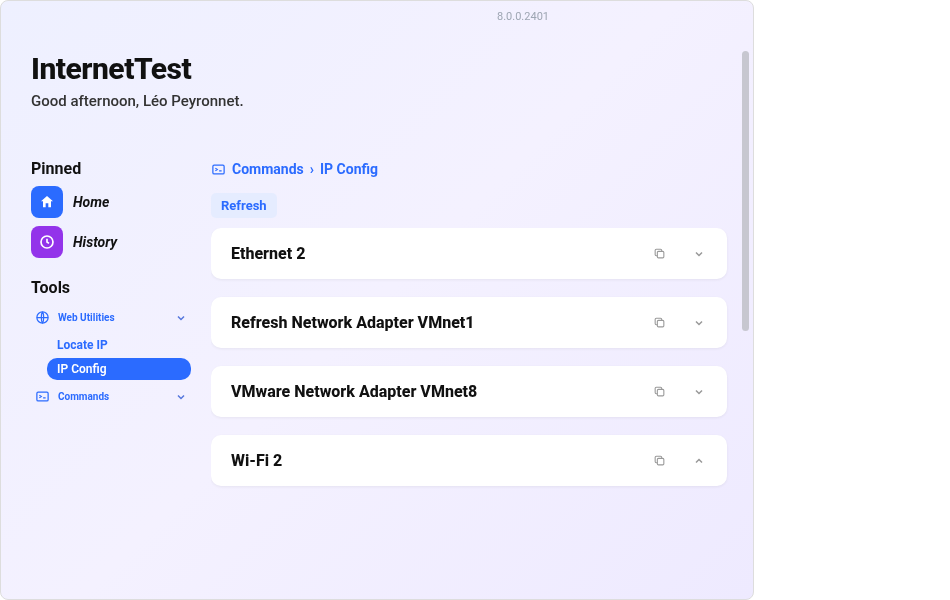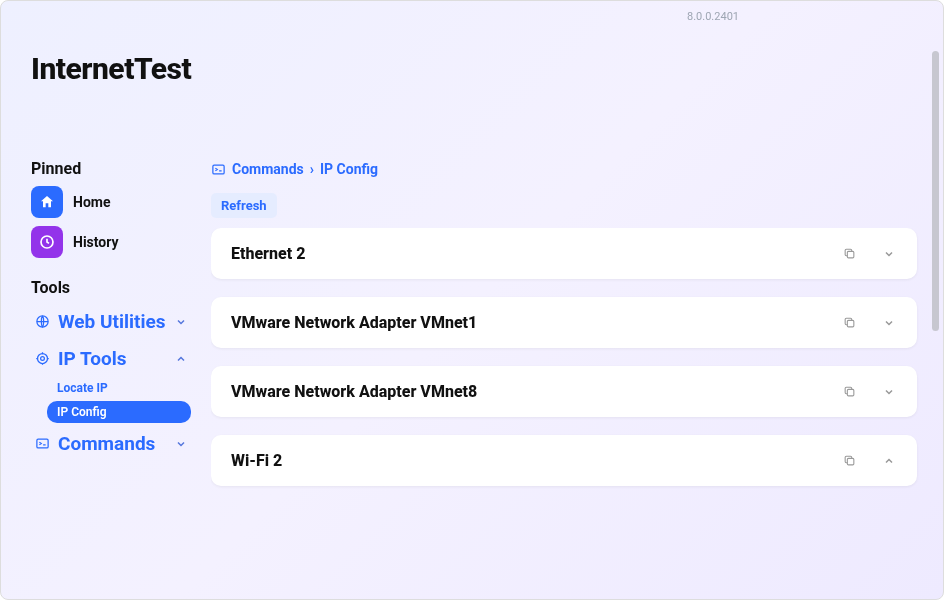--- a/index.html
+++ b/index.html
@@ -1,33 +1,33 @@
 <!DOCTYPE html>
 <html><head>
   <meta charset="utf-8">
   <style>
     * { margin: 0; padding: 0; box-sizing: border-box; font-family: -apple-system, BlinkMacSystemFont, "Segoe UI", Roboto, sans-serif; }
     body { width: 950px; height: 600px; overflow: hidden; }
-    .window { width: 944px; height: 600px; background: linear-gradient(135deg, #eef0ff 0%, #f4f1ff 50%, #eeeaff 100%); border: 1px solid #ddd; border-radius: 8px; display: flex; flex-direction: column; position: relative; }
+    .window { width: 754px; height: 600px; background: linear-gradient(135deg, #eef0ff 0%, #f4f1ff 50%, #eeeaff 100%); border: 1px solid #ddd; border-radius: 8px; display: flex; flex-direction: column; position: relative; }
     .titlebar { height: 30px; display: flex; align-items: center; justify-content: flex-end; padding-right: 8px; gap: 18px; }
     .titlebar .version { color: #9ea6b3; font-size: 11px; margin-right: 6px; }
     .titlebar .tb-btn { width: 16px; height: 16px; display: flex; align-items: center; justify-content: center; cursor: pointer; color: #444; padding: 0 10px; }
     .content { flex: 1; display: flex; padding: 0 20px 0 30px; overflow: hidden; }
     .sidebar { width: 160px; flex-shrink: 0; padding-top: 30px; }
     .app-title { font-size: 30px; font-weight: 800; color: #111; letter-spacing: -0.5px; }
     .greeting { font-size: 15px; color: #333; margin-top: 6px; font-weight: 500;}
     .section-label { font-size: 16px; font-weight: 700; color: #111; margin-top: 20px; margin-bottom: 8px; }
-    .pinned-item { display: flex; align-items: center; gap: 10px; margin-bottom: 8px; cursor: pointer; }
+    .pinned-item { display: flex; align-items: center; gap: 10px; margin-bottom: 8px; cursor: pointer; font-style: italic; }
     .pinned-icon { width: 32px; height: 32px; border-radius: 8px; display: flex; align-items: center; justify-content: center; flex-shrink: 0; }
     .pinned-icon.blue { background: #2b6bff; color: white; }
     .pinned-icon.purple { background: #9333ea; color: white; }
     .pinned-icon.gray { background: #6b7280; color: white; }
     .pinned-label { font-size: 14px; font-weight: 700; color: #111; }
     .tool-group { margin-bottom: 4px; }
-    .tool-header { display: flex; align-items: center; gap: 8px; padding: 5px 4px; cursor: pointer; color: #2b6bff; font-size: 19px; font-weight: 700; border-radius: 6px; }
+    .tool-header { display: flex; align-items: center; gap: 8px; padding: 5px 4px; cursor: pointer; color: #2b6bff; font-size: 10px; font-weight: 700; border-radius: 6px; }
     .tool-header .chev { margin-left: auto; color: #5577dd; }
     .tool-sub { padding-left: 16px; margin-top: 2px; }
     .tool-sub-item { font-size: 12px; padding: 4px 10px; color: #2b6bff; cursor: pointer; border-radius: 10px; margin-bottom: 2px; font-weight: 700; }
     .tool-sub-item.active { background: #2b6bff; color: white; font-weight: 600; }
     .main { flex: 1; display: flex; flex-direction: column; padding-left: 20px; overflow: hidden; padding-top: 30px;}
     .breadcrumb { display: flex; align-items: center; gap: 6px; font-size: 14px; font-weight: 700; color: #2b6bff; margin-top: 100px; }
     .actions { display: flex; justify-content: flex-start; margin-top: 16px; margin-bottom: 10px; }
     .refresh-btn { background: #e5ecff; color: #2b6bff; border: none; padding: 5px 10px; border-radius: 5px; font-size: 13px; font-weight: 700; cursor: pointer; }
     .list { flex: 1; overflow-y: auto; padding-right: 6px; }
     .card { background: white; border-radius: 10px; box-shadow: 0 1px 3px rgba(0,0,0,.06); margin-bottom: 18px; padding: 16px 20px; }
@@ -70,20 +70,21 @@
     <span class="tb-btn">
         <svg width="12" height="12" viewBox="0 0 12 12">
           <line x1="1" y1="1" x2="11" y2="11" stroke="currentColor" stroke-width="1.5"></line>
           <line x1="11" y1="1" x2="1" y2="11" stroke="currentColor" stroke-width="1.5"></line>
         </svg>
       </span>
   </div>
 
   <div class="header-top-abs">
     <h1 class="app-title">InternetTest</h1>
+    <p class="greeting">Good afternoon, Léo Peyronnet.</p>
   </div>
 
   <div class="content">
 
     <aside class="sidebar">
       <div style="height:78px"></div>
       <div class="section-label">Pinned</div>
 
       <div class="pinned-item">
         <div class="pinned-icon blue">
@@ -116,35 +117,20 @@
           <span>Web Utilities</span>
           <span class="chev">
               <svg width="12" height="12" viewBox="0 0 24 24" fill="none" stroke="currentColor" stroke-width="3">
                 <path d="M6 9l6 6 6-6"></path>
               </svg>
             </span>
         </div>
       </div>
 
       <div class="tool-group">
-        <div class="tool-header">
-          <span>
-              <svg width="15" height="15" viewBox="0 0 24 24" fill="none" stroke="currentColor" stroke-width="2">
-                <circle cx="12" cy="12" r="8"></circle>
-                <circle cx="12" cy="12" r="3"></circle>
-                <path d="M12 2v3M12 19v3M2 12h3M19 12h3"></path>
-              </svg>
-            </span>
-          <span>IP Tools</span>
-          <span class="chev">
-              <svg width="12" height="12" viewBox="0 0 24 24" fill="none" stroke="currentColor" stroke-width="3">
-                <path d="M6 15l6-6 6 6"></path>
-              </svg>
-            </span>
-        </div>
         <div class="tool-sub">
           <div class="tool-sub-item">Locate IP</div>
           <div class="tool-sub-item active">IP Config</div>
         </div>
       </div>
 
       <div class="tool-group">
         <div class="tool-header">
           <span>
               <svg width="15" height="15" viewBox="0 0 24 24" fill="none" stroke="currentColor" stroke-width="2">
@@ -194,21 +180,21 @@
                   <path d="M6 9l6 6 6-6"></path>
                 </svg>
               </span>
           </div>
         </div>
 
 
 
         <div class="card">
           <div class="card-header">
-            <span class="adapter-name">VMware Network Adapter VMnet1</span>
+            <span class="adapter-name">Refresh Network Adapter VMnet1</span>
             <span class="card-icon">
                 <svg width="13" height="13" viewBox="0 0 24 24" fill="none" stroke="currentColor" stroke-width="2">
                   <rect x="8" y="8" width="12" height="12" rx="2"></rect>
                   <path d="M16 8V6a2 2 0 00-2-2H6a2 2 0 00-2 2v8a2 2 0 002 2h2"></path>
                 </svg>
               </span>
             <span class="card-chev">
                 <svg width="12" height="12" viewBox="0 0 24 24" fill="none" stroke="currentColor" stroke-width="3">
                   <path d="M6 9l6 6 6-6"></path>
                 </svg>

